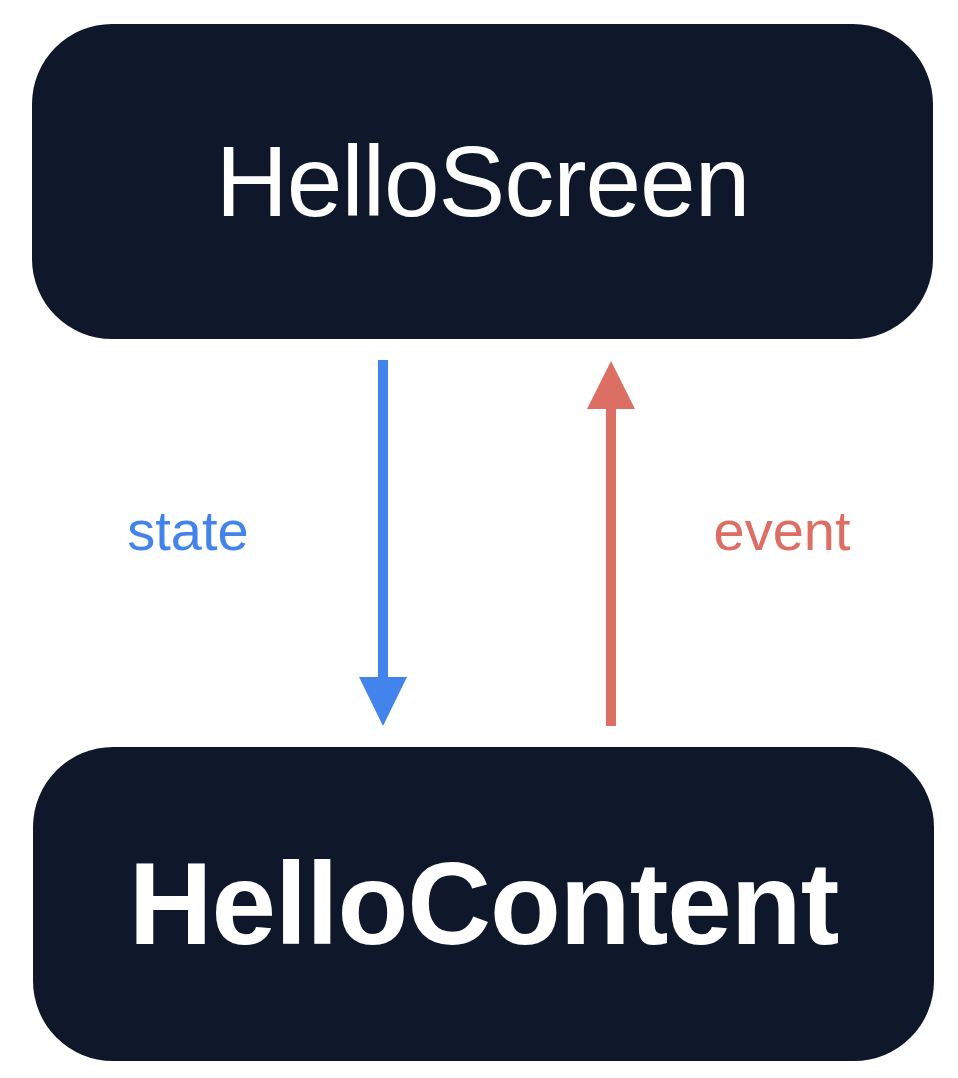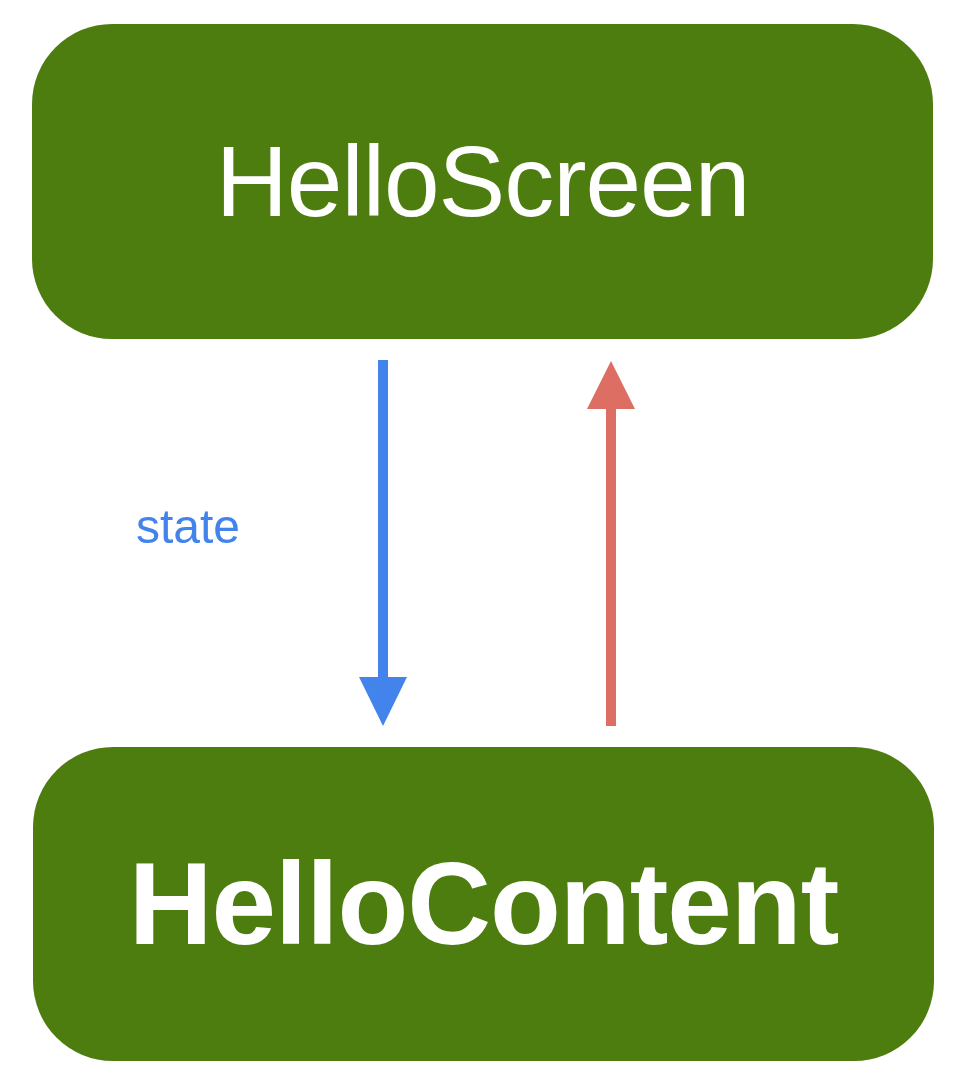--- a/index.html
+++ b/index.html
@@ -10,21 +10,21 @@
   }
   .canvas {
     position: relative;
     width: 958px;
     height: 1078px;
     background: #ffffff;
     overflow: hidden;
   }
   .node {
     position: absolute;
-    background: #4d7c0f;
+    background: #0f172a;
     border-radius: 80px;
     display: flex;
     align-items: center;
     justify-content: center;
     color: #ffffff;
   }
   .node-screen {
     left: 32px;
     top: 24px;
     width: 901px;
@@ -50,21 +50,21 @@
     left: 0;
     top: 0;
     width: 958px;
     height: 1078px;
     pointer-events: none;
   }
   .edge-label {
     position: absolute;
     top: 503px;
     transform: translateX(-50%);
-    font-size: 48px;
+    font-size: 56px;
     line-height: 1.0;
     white-space: nowrap;
   }
   .edge-label-state {
     left: 188px;
     color: #4383EC;
   }
   .edge-label-event {
     left: 782px;
     color: #DD6E63;
@@ -85,18 +85,19 @@
       <polygon points="359,677 407,677 383,726" fill="#4383EC"></polygon>
     </g>
     <g>
       <line x1="611" y1="726" x2="611" y2="404" stroke-width="10" stroke="#DD6E63"></line>
       <polygon points="587,409 635,409 611,361" fill="#DD6E63"></polygon>
     </g>
   </svg>
 
   <div class="edge-label edge-label-state">state</div>
 
+  <div class="edge-label edge-label-event">event</div>
 
   <div class="node node-content">
     <span class="node-label">HelloContent</span>
   </div>
 
 </div>
 
 </body></html>

